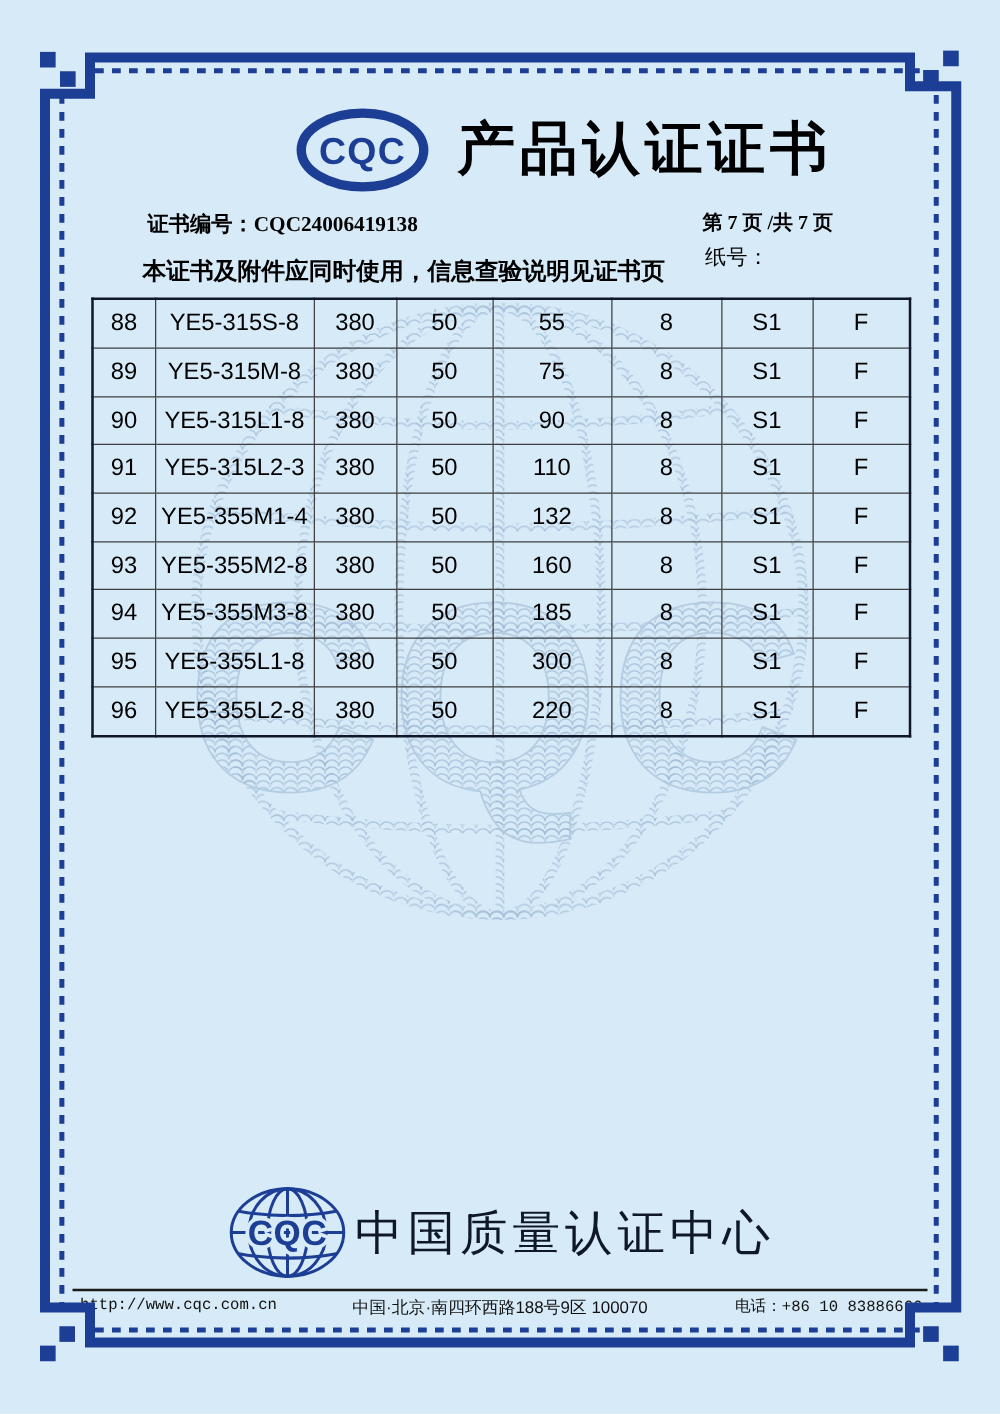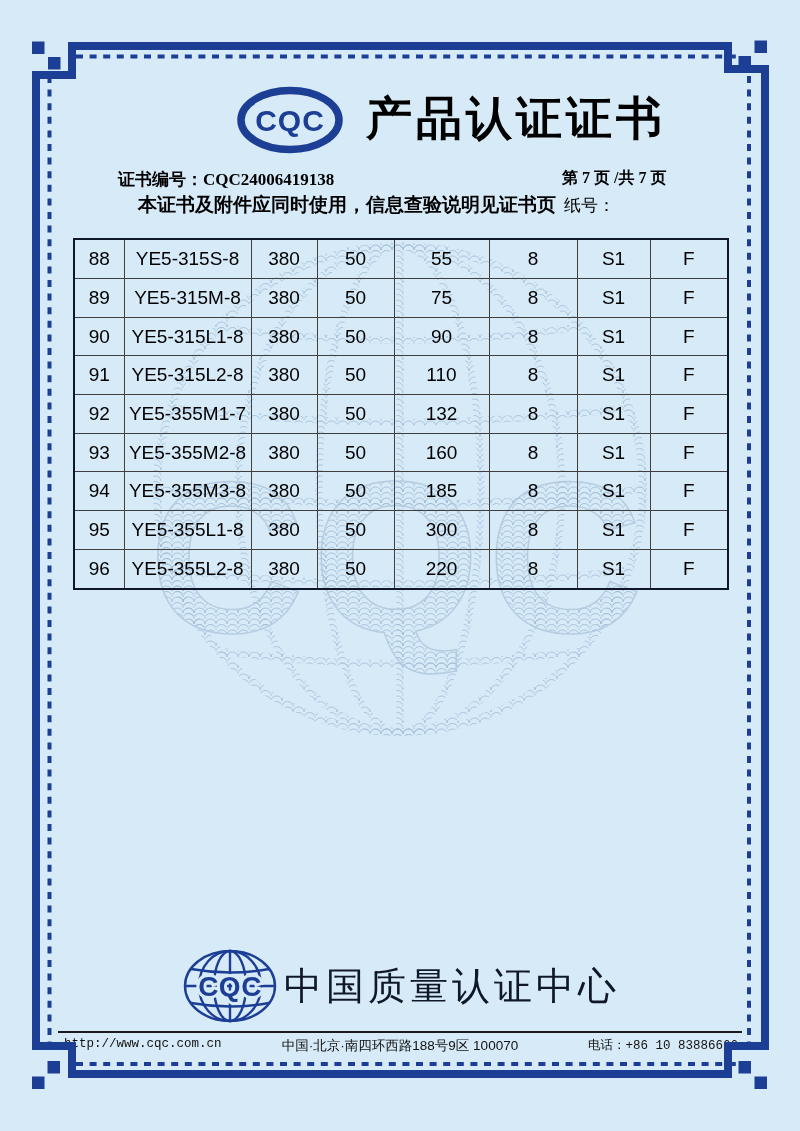--- a/index.html
+++ b/index.html
@@ -19,21 +19,21 @@
   .cert-title{
     left:358px;top:92px;font-size:46px;font-weight:bold;letter-spacing:4px;
     line-height:1.15;
     margin-left:8px;
   }
 
   
   .meta-serif{font-family:"Liberation Serif","DejaVu Serif",serif;font-weight:bold;}
   .cert-no-line{left:118px;top:168px;font-size:17px;}
   .page-info{left:562px;top:168px;font-size:16px;}
-  .usage-note{left:114px;top:192px;font-size:19px;font-weight:bold;margin-left:24px;}
+  .usage-note{left:114px;top:204px;font-size:19px;font-weight:bold;}
   .paper-no{left:564px;top:194px;font-size:17px;}
 
   
   .spec{
     left:73px;top:238px;width:654px;height:352px;
     border-collapse:collapse;table-layout:fixed;background:transparent;
     border:2px solid #0f172a;
   }
   .spec td{
     border:1.5px solid #3f3f3f;text-align:center;vertical-align:middle;
@@ -148,31 +148,31 @@
           <td>YE5-315L1-8</td>
           <td>380</td>
           <td>50</td>
           <td>90</td>
           <td>8</td>
           <td>S1</td>
           <td>F</td>
         </tr>
         <tr>
           <td>91</td>
-          <td>YE5-315L2-8</td>
+          <td>YE5-315L2-3</td>
           <td>380</td>
           <td>50</td>
           <td>110</td>
           <td>8</td>
           <td>S1</td>
           <td>F</td>
         </tr>
         <tr>
           <td>92</td>
-          <td>YE5-355M1-7</td>
+          <td>YE5-355M1-4</td>
           <td>380</td>
           <td>50</td>
           <td>132</td>
           <td>8</td>
           <td>S1</td>
           <td>F</td>
         </tr>
         <tr>
           <td>93</td>
           <td>YE5-355M2-8</td>

